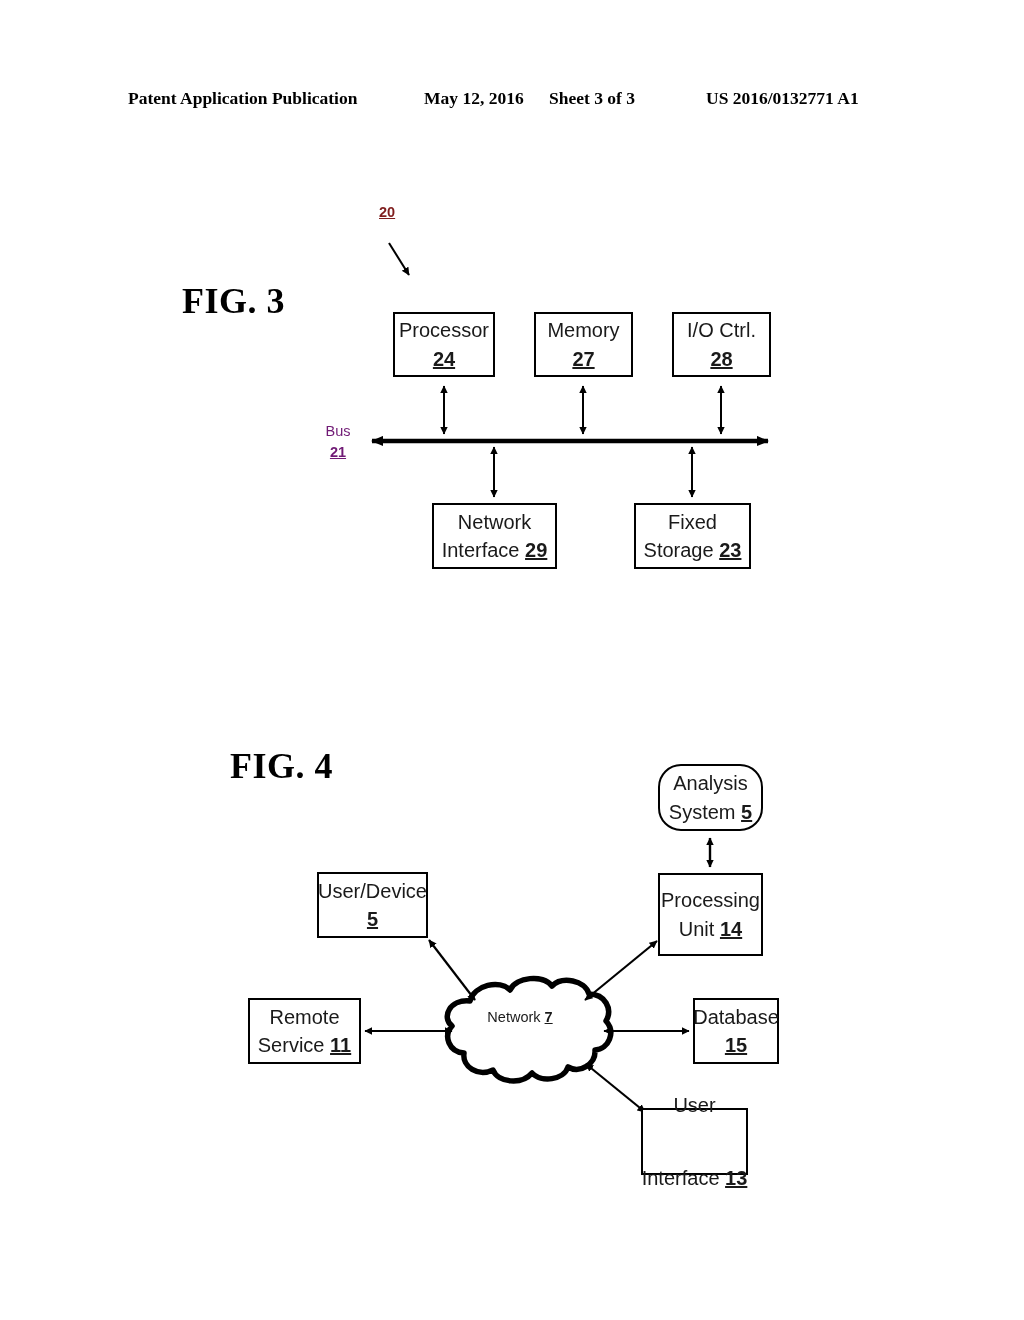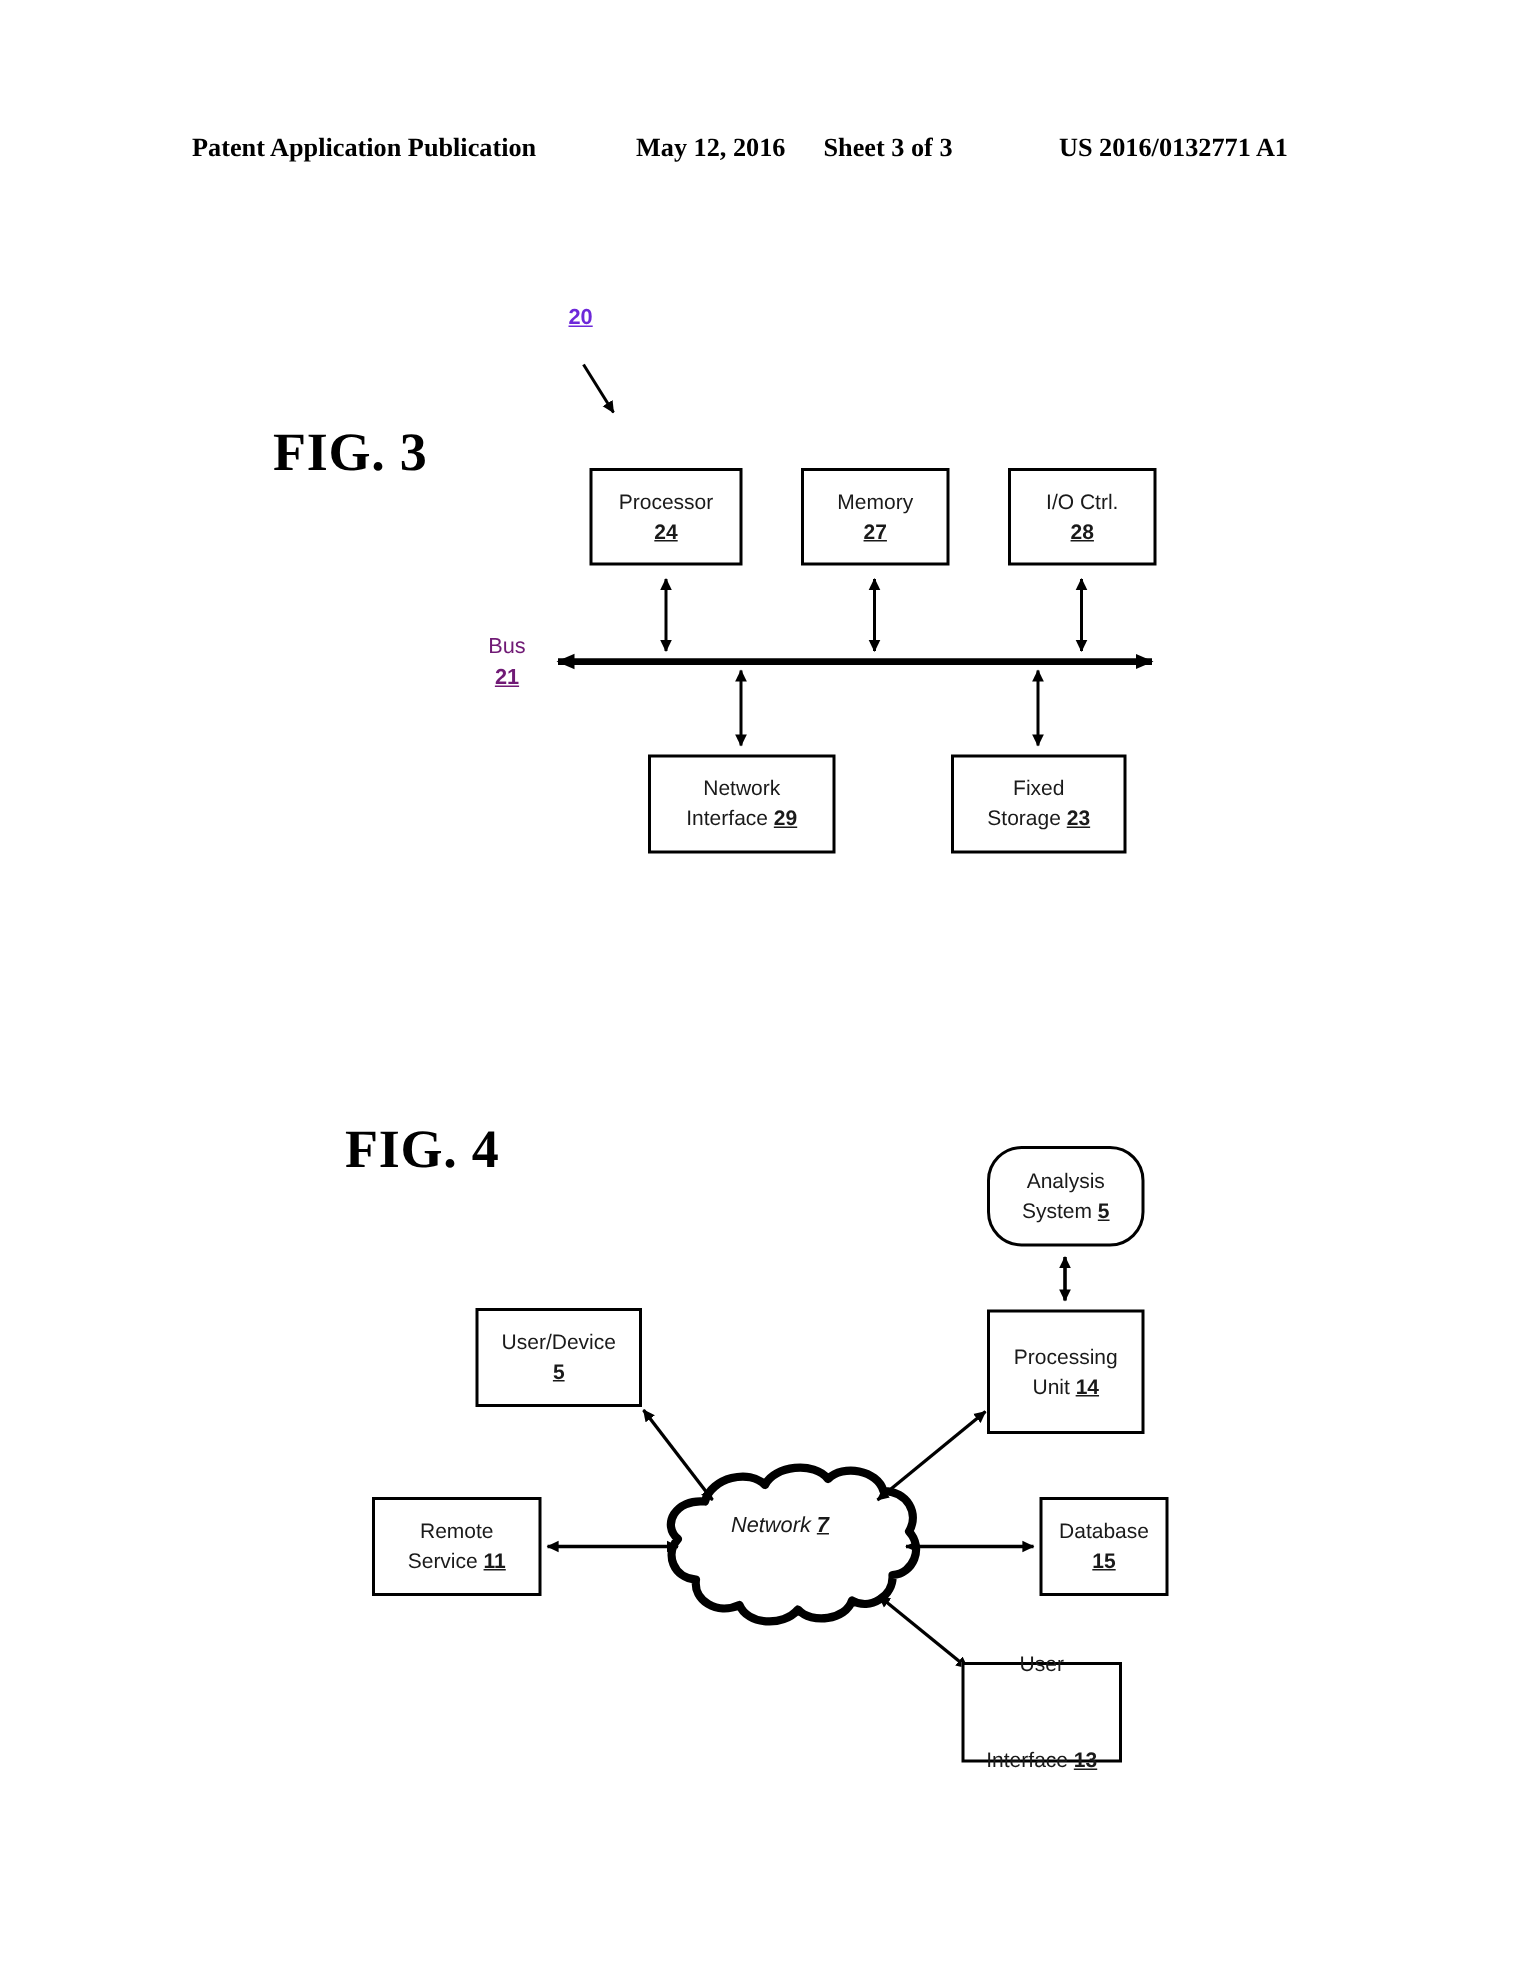--- a/index.html
+++ b/index.html
@@ -49,21 +49,21 @@
   
   .node-box {
     position: absolute;
     border: 2px solid #000000;
     background: #ffffff;
     box-sizing: border-box;
     display: flex;
     flex-direction: column;
     align-items: center;
     justify-content: center;
-    font-size: 14px;
+    font-size: 20px;
     line-height: 1.42;
     text-align: center;
     color: #1a1a1a;
   }
   .node-box .ln { display: block; white-space: nowrap; }
   .refnum {
     font-weight: bold;
     text-decoration: underline;
     text-underline-offset: 1px;
   }
@@ -88,21 +88,21 @@
 
   
   #ref-20 {
     position: absolute;
     left: 379px;
     top: 204px;
     font-size: 14.5px;
     font-weight: bold;
     text-decoration: underline;
     text-underline-offset: 1px;
-    color: #6d28d9;
+    color: #7f1d1d;
   }
 
   
   .connectors {
     position: absolute;
     left: 0;
     top: 0;
     width: 1024px;
     height: 1320px;
     pointer-events: none;
@@ -119,21 +119,20 @@
   #cloud-label {
     position: absolute;
     left: 455px;
     top: 1007px;
     width: 130px;
     text-align: center;
     font-size: 14.5px;
     line-height: 1.5;
     color: #1a1a1a;
     z-index: 3;
-    font-style: italic;
   }
 </style>
 </head>
 <body>
 
 <div class="page-header">
   <span class="hdr-pub">Patent Application Publication</span>
   <span class="hdr-date">May 12, 2016</span>
   <span class="hdr-sheet">Sheet 3 of 3</span>
   <span class="hdr-pat">US 2016/0132771 A1</span>

